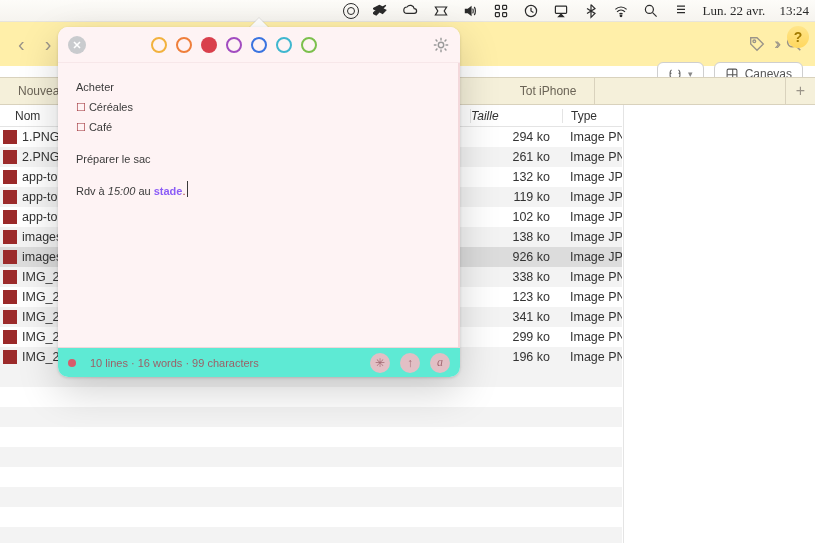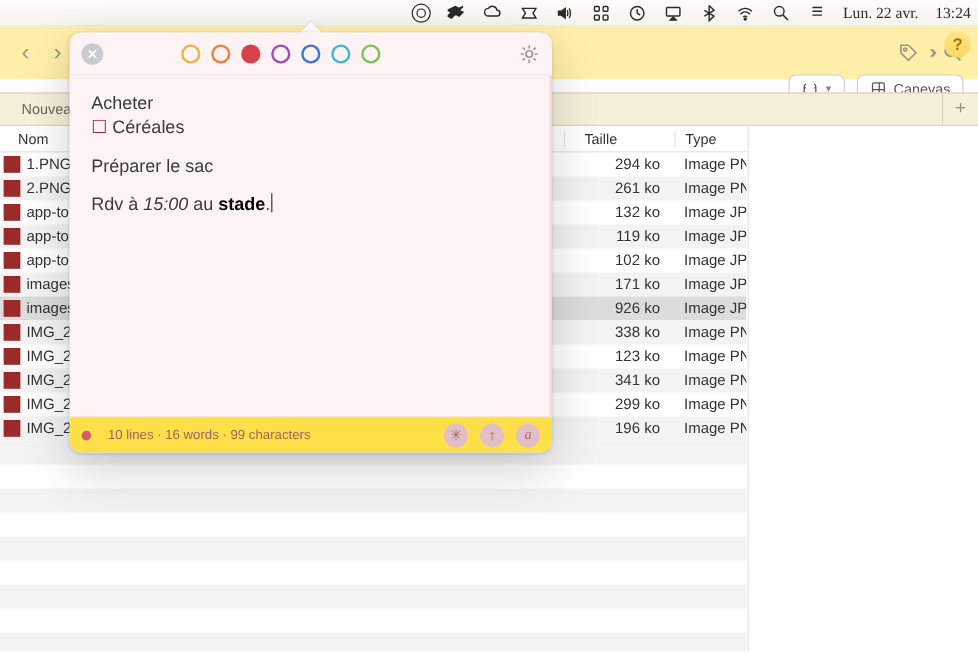--- a/index.html
+++ b/index.html
@@ -115,21 +115,21 @@
     top:105px; left:0; right:193px;
     height:22px;
     border-bottom:1px solid #e4e4e4;
     display:flex;
     align-items:center;
     font-size:12px;
     color:#333;
     background:#fff;
   }
   .list-header .col-name { padding-left:15px; flex:1; }
-  .list-header .col-size { width:92px; border-left:1px solid #e4e4e4; padding-left:16px; }
+  .list-header .col-size { width:92px; border-left:1px solid #e4e4e4; padding-left:0;font-style:italic; }
   .list-header .col-type { width:60px; border-left:1px solid #e4e4e4; padding-left:8px; }
 
   .list-body {
     position:absolute;
     top:127px; left:0; right:193px; bottom:0;
     overflow:hidden;
   }
   .file-row {
     height:20px; display:flex; align-items:center;
     font-size:12.5px;
@@ -190,36 +190,36 @@
     border:2.2px solid; background:transparent; cursor:pointer;
   }
   .note-dot.fill { border:none; }
   .note-gear { margin-left:auto; width:18px; height:18px; }
   .note-gear svg { stroke:#9a9a9a; fill:none; stroke-width:1.6; }
 
   .note-body {
     height:calc(100% - 36px - 30px);
     background:#fef3f4;
     padding:14px 18px 4px 18px;
-    font-size:15px; line-height:20px;
+    font-size:11px; line-height:20px;
     color:#3a3a3a;
     border-right:2px solid #f3d8db;
     position:relative;
     overflow: hidden;
   }
   .note-body .accent { color:#9b2a30; }
-  .note-body .accent-bold { color:#000000; font-weight:600; }
+  .note-body .accent-bold { color:#8b5cf6; font-weight:600; }
   .note-block { margin-bottom:12px; }
   .cursor {
     display:inline-block; width:1px; height:16px;
     background:#3a3a3a; vertical-align:-2px; margin-left:1px;
   }
 
   .note-footer {
-    height:30px; background:#fde047;
+    height:30px; background:#5eead4;
     border-top:1px solid #f1d7da;
     display:flex; align-items:center;
     padding:0 10px; gap:14px;
     font-size:11px; color:#9b6168;
   }
   .nf-dot { width:8px; height:8px; border-radius:50%; background:#d65c6b; }
   .nf-right { margin-left:auto; display:flex; gap:10px; }
   .nf-btn {
     width:20px; height:20px; border-radius:50%;
     background:#e2bfc5; color:#a46a73;
@@ -338,20 +338,23 @@
         <path d="M3 11h14M11 3v14"></path>
       </svg>
     <span>Canevas</span>
   </div>
 </div>
 
 <div class="tab-bar">
   <div class="tab">
       <span>Nouveau do</span>
     </div>
+  <div class="tab" style="margin-left:400px">
+      <span>Tot iPhone</span>
+    </div>
   <div class="tab-add">+</div>
 </div>
 
 <div class="list-header">
   <div class="col-name">Nom</div>
   <div class="col-size">Taille</div>
   <div class="col-type">Type</div>
 </div>
 
 <div class="list-body" id="list-body">
@@ -381,21 +384,21 @@
     </div>
     <div class="file-row">
       <span class="fr-icon"></span>
       <span class="fr-name">app-to</span>
       <span class="fr-size">102 ko</span>
       <span class="fr-type">Image JP</span>
     </div>
     <div class="file-row alt">
       <span class="fr-icon"></span>
       <span class="fr-name">images</span>
-      <span class="fr-size">171 ko</span>
+      <span class="fr-size">138 ko</span>
       <span class="fr-type">Image JP</span>
     </div>
     <div class="file-row sel">
       <span class="fr-icon"></span>
       <span class="fr-name">images</span>
       <span class="fr-size">926 ko</span>
       <span class="fr-type">Image JP</span>
     </div>
     <div class="file-row alt">
       <span class="fr-icon"></span>
@@ -465,20 +468,21 @@
           <circle cx="10" cy="10" r="3"></circle>
           <path d="M10 2v3M10 15v3M2 10h3M15 10h3M4 4l2 2M14 14l2 2M16 4l-2 2M6 14l-2 2"></path>
         </svg>
     </div>
   </div>
 
   <div class="note-body">
     <div class="note-block">
       <div style="font-weight:500">Acheter</div>
       <div><span class="accent">☐ </span><span>Céréales</span></div>
+      <div><span class="accent">☐ </span><span>Café</span></div>
     </div>
     <div class="note-block">
       <div style="font-weight:500">Préparer le sac</div>
     </div>
     <div class="note-block">
       <span>Rdv à </span><i>15:00</i><span> au </span><span class="accent-bold">stade</span><span class="accent">.</span><span class="cursor"></span>
     </div>
   </div>
 
   <div class="note-footer">

